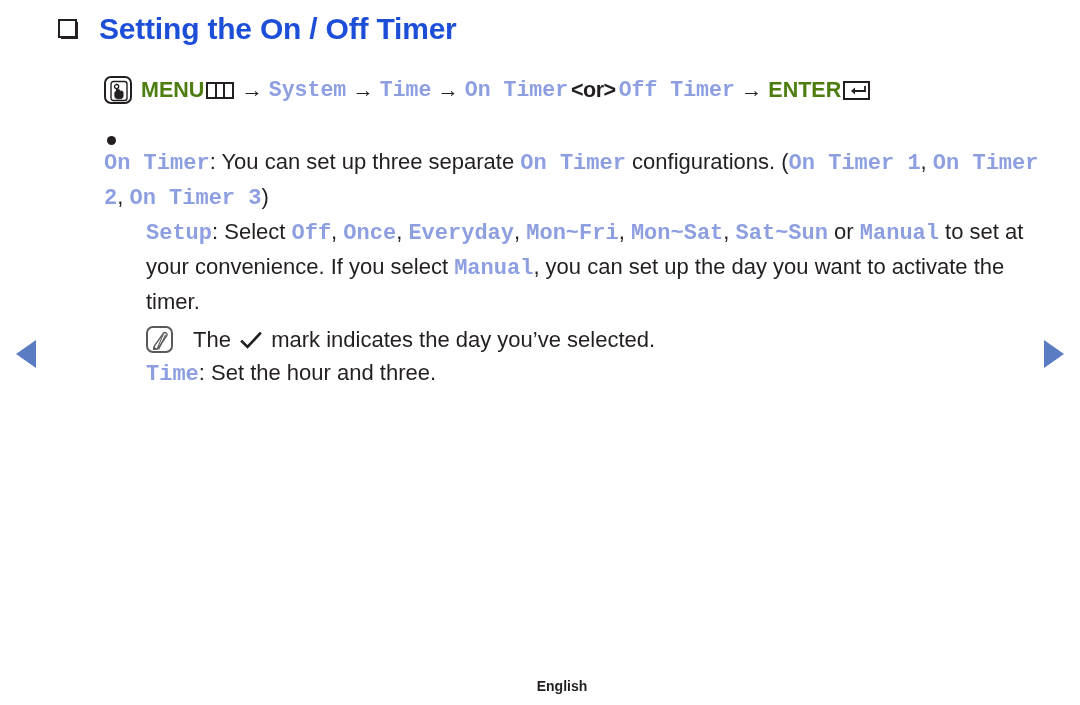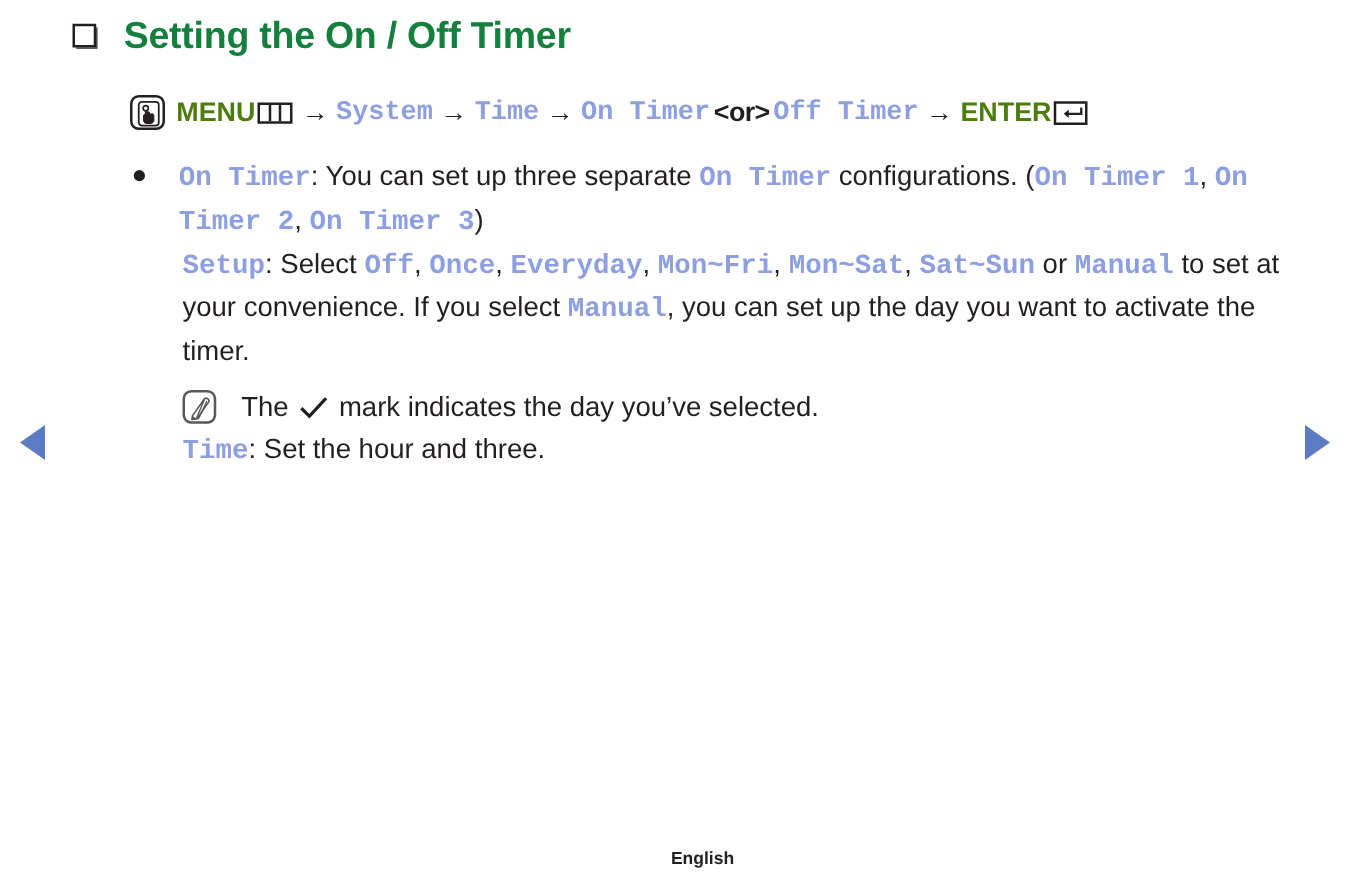--- a/index.html
+++ b/index.html
@@ -49,21 +49,21 @@
     height: 15px;
     background: #ffffff;
     border: 2px solid #231f20;
     box-sizing: content-box;
   }
   .page-title {
     font-size: 30px;
     font-weight: bold;
     letter-spacing: -0.2px;
     line-height: 34px;
-    color: #15803d;
+    color: #1d4ed8;
     white-space: nowrap;
   }
 
   
   .menu-path {
     position: absolute;
     left: 104px;
     top: 76px;
     display: flex;
     align-items: center;
@@ -126,39 +126,39 @@
   
   .body-block {
     position: absolute;
     left: 104px;
     top: 124px;
     width: 940px;
     font-size: 22px;
     line-height: 33px;
     color: #231f20;
   }
-  .bullet-row { display: flex; align-items: flex-start; }
+  .bullet-row { display: flex; align-items: flex-start; flex-direction: column; }
   .bullet-dot {
     width: 9px;
     height: 9px;
     border-radius: 50%;
     background: #231f20;
     margin: 12px 27px 0 3px;
     flex: 0 0 auto;
   }
   .bullet-text { flex: 1 1 auto; }
   .indent-block { margin-left: 42px; }
   .b { font-weight: bold; }
 
   
   .note-row {
     display: flex;
     align-items: flex-start;
     margin-left: 39px;
-    margin-top: 12px;
+    margin-top: 5px;
   }
   .icon-note {
     width: 27px;
     height: 27px;
     border: 2px solid #58595b;
     border-radius: 7px;
     box-sizing: border-box;
     position: relative;
     flex: 0 0 auto;
     margin: 3px 20px 0 3px;

